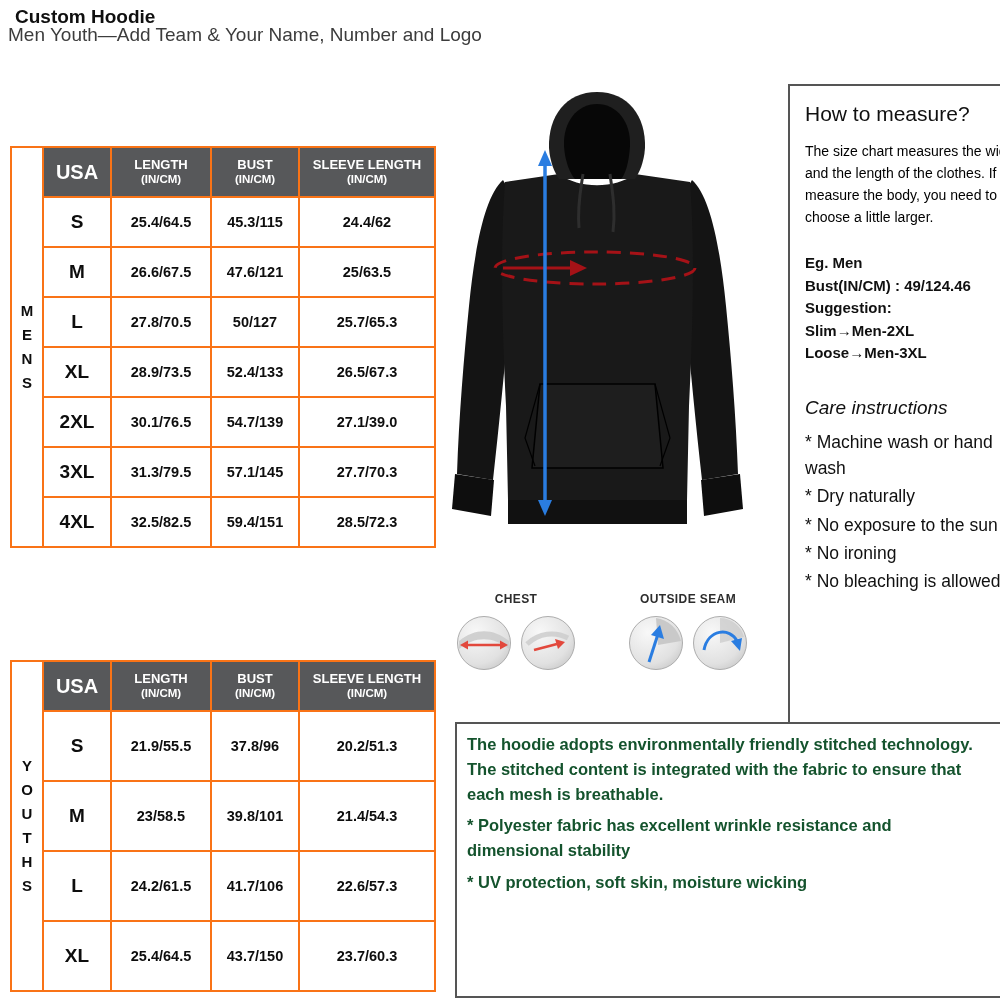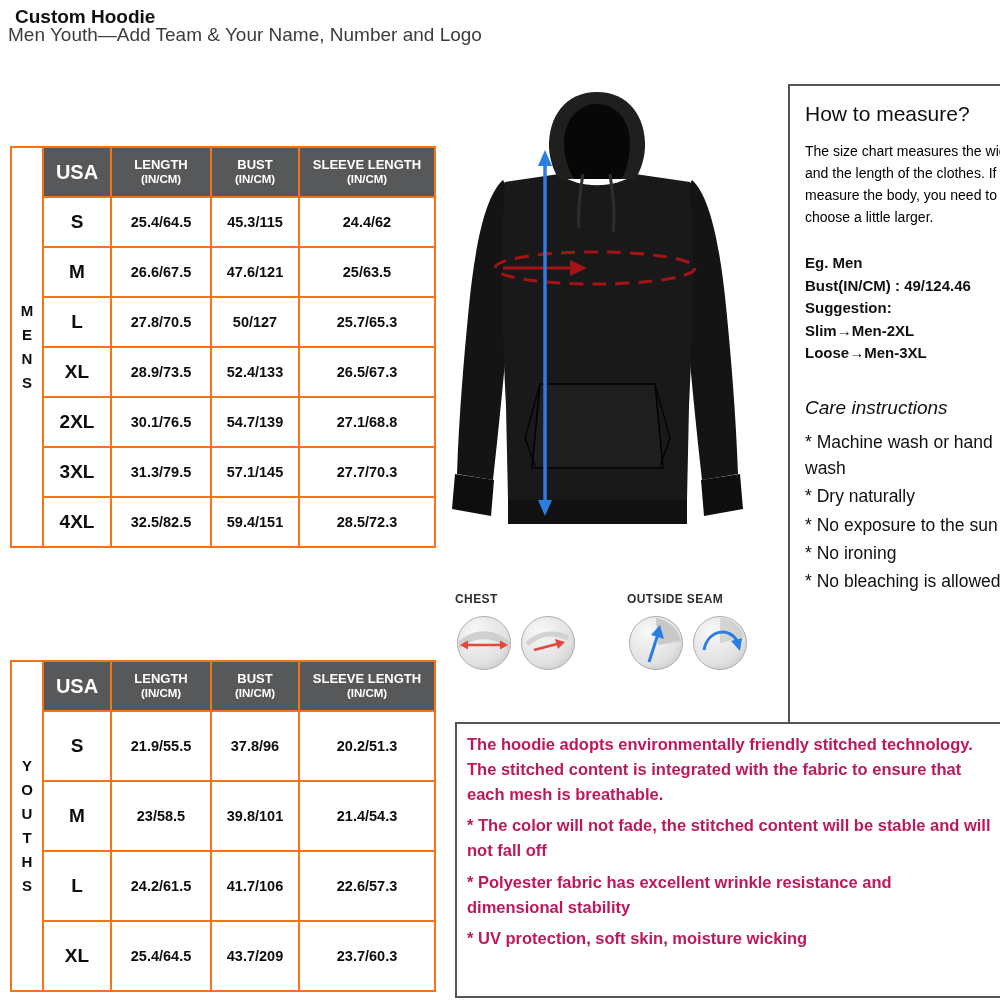--- a/index.html
+++ b/index.html
@@ -28,38 +28,38 @@
   .vert-label { display:inline-block; width:15px; font-size:15px; font-weight:bold;
                 line-height:24px; word-break:break-all; text-align:center; color:#0d0d0d; }
   .size-cell { font-weight:bold; font-size:19px; color:#0d0d0d; }
   .val-cell  { font-weight:bold; font-size:14.5px; color:#0d0d0d; }
 
   
   .hoodie-box { position:absolute; left:445px; top:86px; width:305px; height:505px; }
 
   
   .icons-row { position:absolute; left:455px; top:592px; width:294px; display:flex; justify-content:space-between; }
-  .icon-group { display:flex; flex-direction:column; align-items:flex-start; }
+  .icon-group { display:flex; flex-direction:column; align-items:center; }
   .icon-group-label { font-size:12px; font-weight:bold; letter-spacing:.4px; color:#2d2d2d; margin-bottom:8px; }
   .icon-pair { display:flex; gap:6px; }
 
   
   .measure-panel { position:absolute; left:788px; top:84px; width:258px; height:638px;
                    border-left:2px solid #555; border-top:2px solid #555; padding:14px 8px 0 15px; }
   .htm-title { font-size:21px; color:#101010; margin:2px 0 14px; }
   .htm-body  { font-size:14px; line-height:1.58; color:#000000; }
   .eg-block  { margin-top:24px; font-size:15px; font-weight:bold; line-height:1.5; color:#101010; }
   .care-title { margin-top:32px; font-size:19px; color:#101010;font-style:italic; }
   .care-list { margin-top:10px; font-size:17.5px; line-height:1.5; color:#101010; }
   .care-list div { margin-bottom:2px; }
 
   
   .fabric-box { position:absolute; left:455px; top:722px; width:545px; height:276px;
                 border-left:2px solid #555; border-top:2px solid #555; border-bottom:2px solid #555;
-                padding:8px 8px 0 10px; font-size:16.5px; font-weight:bold; line-height:1.5; color:#be185d; }
+                padding:8px 8px 0 10px; font-size:16.5px; font-weight:bold; line-height:1.5; color:#14532d; }
   .fabric-box .bullet { margin-top:7px; }
 </style>
 </head>
 <body>
 
 <div class="page">
 
   <div class="title">Custom Hoodie</div>
   <div class="subtitle">Men  Youth—Add Team &amp; Your Name, Number and Logo</div>
 
@@ -112,21 +112,21 @@
       <tr class="data-row">
         <td class="size-cell">XL</td>
         <td class="val-cell">28.9/73.5</td>
         <td class="val-cell">52.4/133</td>
         <td class="val-cell">26.5/67.3</td>
       </tr>
       <tr class="data-row">
         <td class="size-cell">2XL</td>
         <td class="val-cell">30.1/76.5</td>
         <td class="val-cell">54.7/139</td>
-        <td class="val-cell">27.1/68.8</td>
+        <td class="val-cell">27.1/39.0</td>
       </tr>
       <tr class="data-row">
         <td class="size-cell">3XL</td>
         <td class="val-cell">31.3/79.5</td>
         <td class="val-cell">57.1/145</td>
         <td class="val-cell">27.7/70.3</td>
       </tr>
       <tr class="data-row">
         <td class="size-cell">4XL</td>
         <td class="val-cell">32.5/82.5</td>
@@ -179,21 +179,21 @@
       </tr>
       <tr class="data-row">
         <td class="size-cell">L</td>
         <td class="val-cell">24.2/61.5</td>
         <td class="val-cell">41.7/106</td>
         <td class="val-cell">22.6/57.3</td>
       </tr>
       <tr class="data-row">
         <td class="size-cell">XL</td>
         <td class="val-cell">25.4/64.5</td>
-        <td class="val-cell">43.7/209</td>
+        <td class="val-cell">43.7/150</td>
         <td class="val-cell">23.7/60.3</td>
       </tr>
     </tbody>
       </table>
   </div>
 
   <div class="hoodie-box">
     <svg width="305" height="505" viewBox="0 0 305 505">
 
       <path d="M58,94 C40,110 30,160 24,220 C19,270 14,330 12,388 L48,394 C54,340 60,280 64,230 C67,195 70,150 72,118 Z" fill="#141414"></path>
@@ -311,18 +311,17 @@
       <div>* Machine wash or hand wash</div>
       <div>* Dry naturally</div>
       <div>* No exposure to the sun</div>
       <div>* No ironing</div>
       <div>* No bleaching is allowed</div>
     </div>
   </div>
 
   <div class="fabric-box">
     <div>The hoodie adopts environmentally friendly stitched technology. The stitched content is integrated with the fabric to ensure that each mesh is breathable.</div>
-    <div class="bullet">* The color will not fade, the stitched content will be stable and will not fall off</div>
     <div class="bullet">* Polyester fabric has excellent wrinkle resistance and dimensional stability</div>
     <div class="bullet">* UV protection, soft skin, moisture wicking</div>
   </div>
 
 </div>
 
 </body></html>

